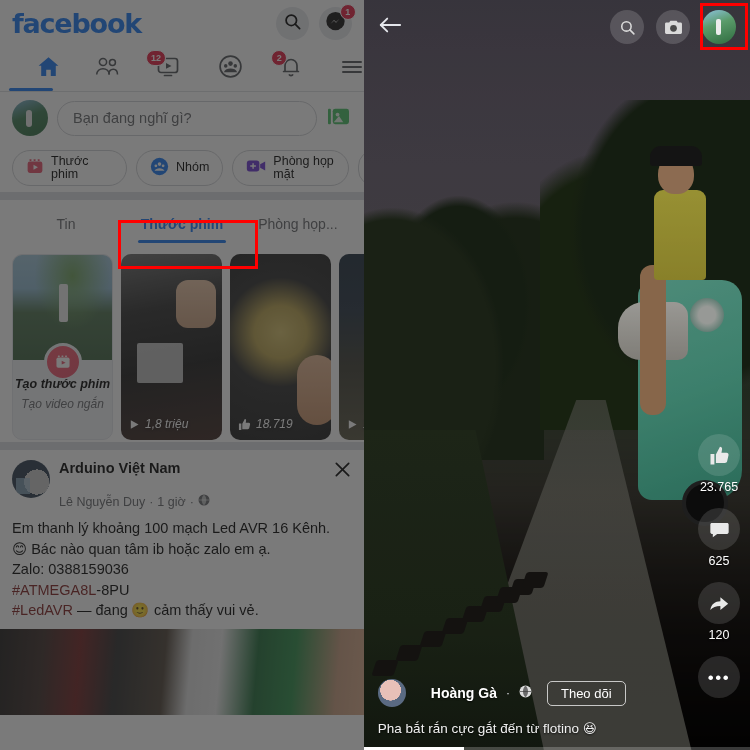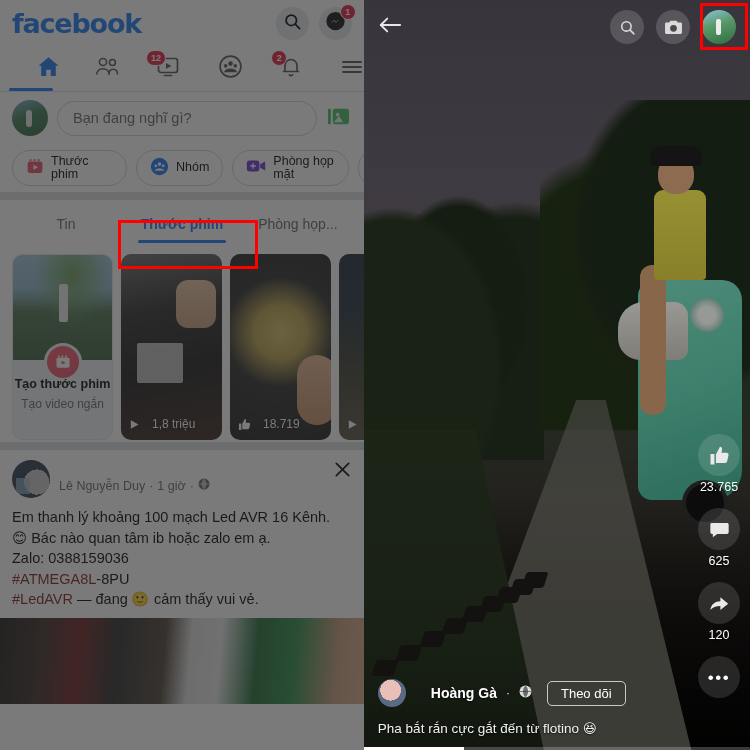--- a/index.html
+++ b/index.html
@@ -120,21 +120,21 @@
   }
 
   
   .reels-row {
     background: #fff; height: 202px;
     display: flex; gap: 8px; padding: 6px 12px 10px 12px;
     border-bottom: 8px solid #DADDE1; overflow: hidden;
   }
   .reel-card {
     width: 101px; height: 186px; border-radius: 10px; overflow: hidden;
-    position: relative; flex-shrink: 0; background: #ddd;
+    position: relative; flex-shrink: 0; background: #ddd; font-style: italic;
   }
   .reel-create { background: #F0F2F5; border: 1px solid #e3e5e9; }
   .reel-create-img {
     height: 105px; width: 100%;
     background:
       radial-gradient(ellipse at 60% 20%, #6d9f5a 0%, rgba(109,159,90,0) 45%),
       linear-gradient(180deg,#9fc4d8 0%,#8fb8cf 32%,#4c6f4e 55%,#3d6140 100%);
     position: relative;
   }
   .reel-create-img::after {
@@ -175,21 +175,21 @@
   .reel-photo-2::after {
     content:''; position:absolute; right:-6px; bottom:8%;
     width:40px; height:70px; border-radius:20px;
     background: linear-gradient(180deg,#e4b692,#c79068);
   }
   .reel-photo-3 {
     background: linear-gradient(180deg,#1b2a3a 0%,#22303f 30%,#3a3a30 60%,#55523f 100%);
   }
   .reel-stat {
     position: absolute; left: 8px; bottom: 9px;
-    display: flex; align-items: center; gap: 12px;
+    display: flex; align-items: center; gap: 5px;
     color: #fff; font-size: 12px;
     text-shadow: 0 1px 3px rgba(0,0,0,.7);
   }
 
   
   .fb-post { background: #fff; padding: 10px 12px 0 12px; }
   .post-head { display: flex; align-items: flex-start; gap: 9px; }
   .post-av {
     width: 38px; height: 38px; border-radius: 50%; flex-shrink: 0;
     background: radial-gradient(circle at 65% 58%, #c9c9c9 0 38%, #2a3b4d 38% 100%);
@@ -569,20 +569,21 @@
           </svg>
           <span>1</span>
         </div>
       </div>
     </div>
 
     <div class="fb-post">
       <div class="post-head">
         <div class="post-av"></div>
         <div class="post-meta">
+          <div class="post-name">Arduino Việt Nam</div>
           <div class="post-sub">
             <span>Lê Nguyễn Duy</span>
             <span>·</span>
             <span>1 giờ</span>
             <span>·</span>
             <span>
               <svg width="12" height="12" viewBox="0 0 14 14" fill="#65676B">
                 <circle cx="7" cy="7" r="6.4"></circle>
                 <path d="M7 .9c-1.8 1.4-2.7 3.6-2.7 6.1S5.2 11.7 7 13.1c1.8-1.4 2.7-3.6 2.7-6.1S8.8 2.3 7 .9z" fill="#fff" opacity=".55"></path>
                 <path d="M.8 7h12.4" stroke="#fff" stroke-width="1" opacity=".6"></path>

